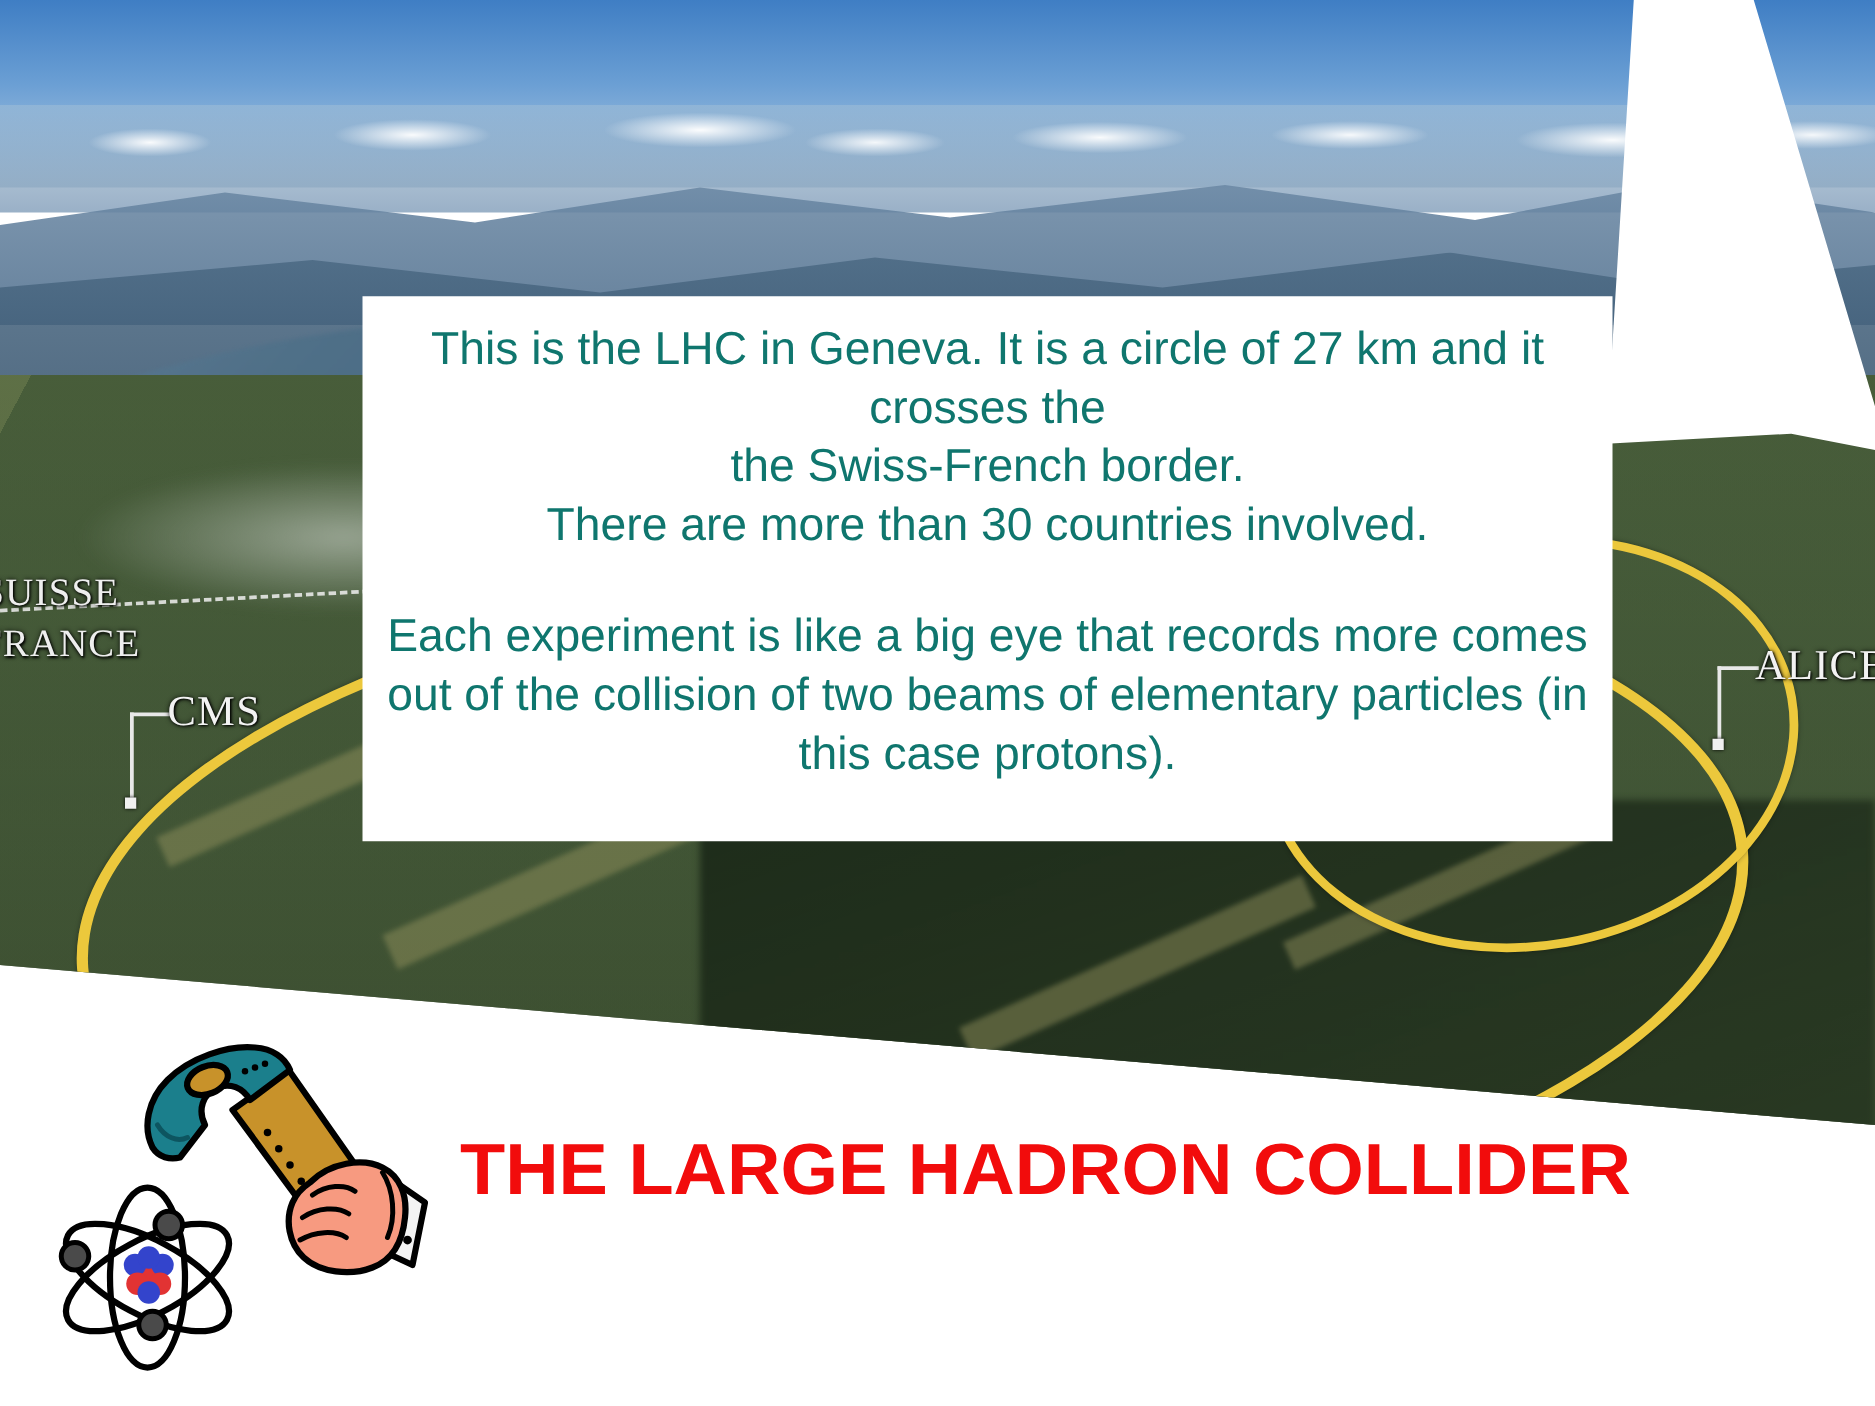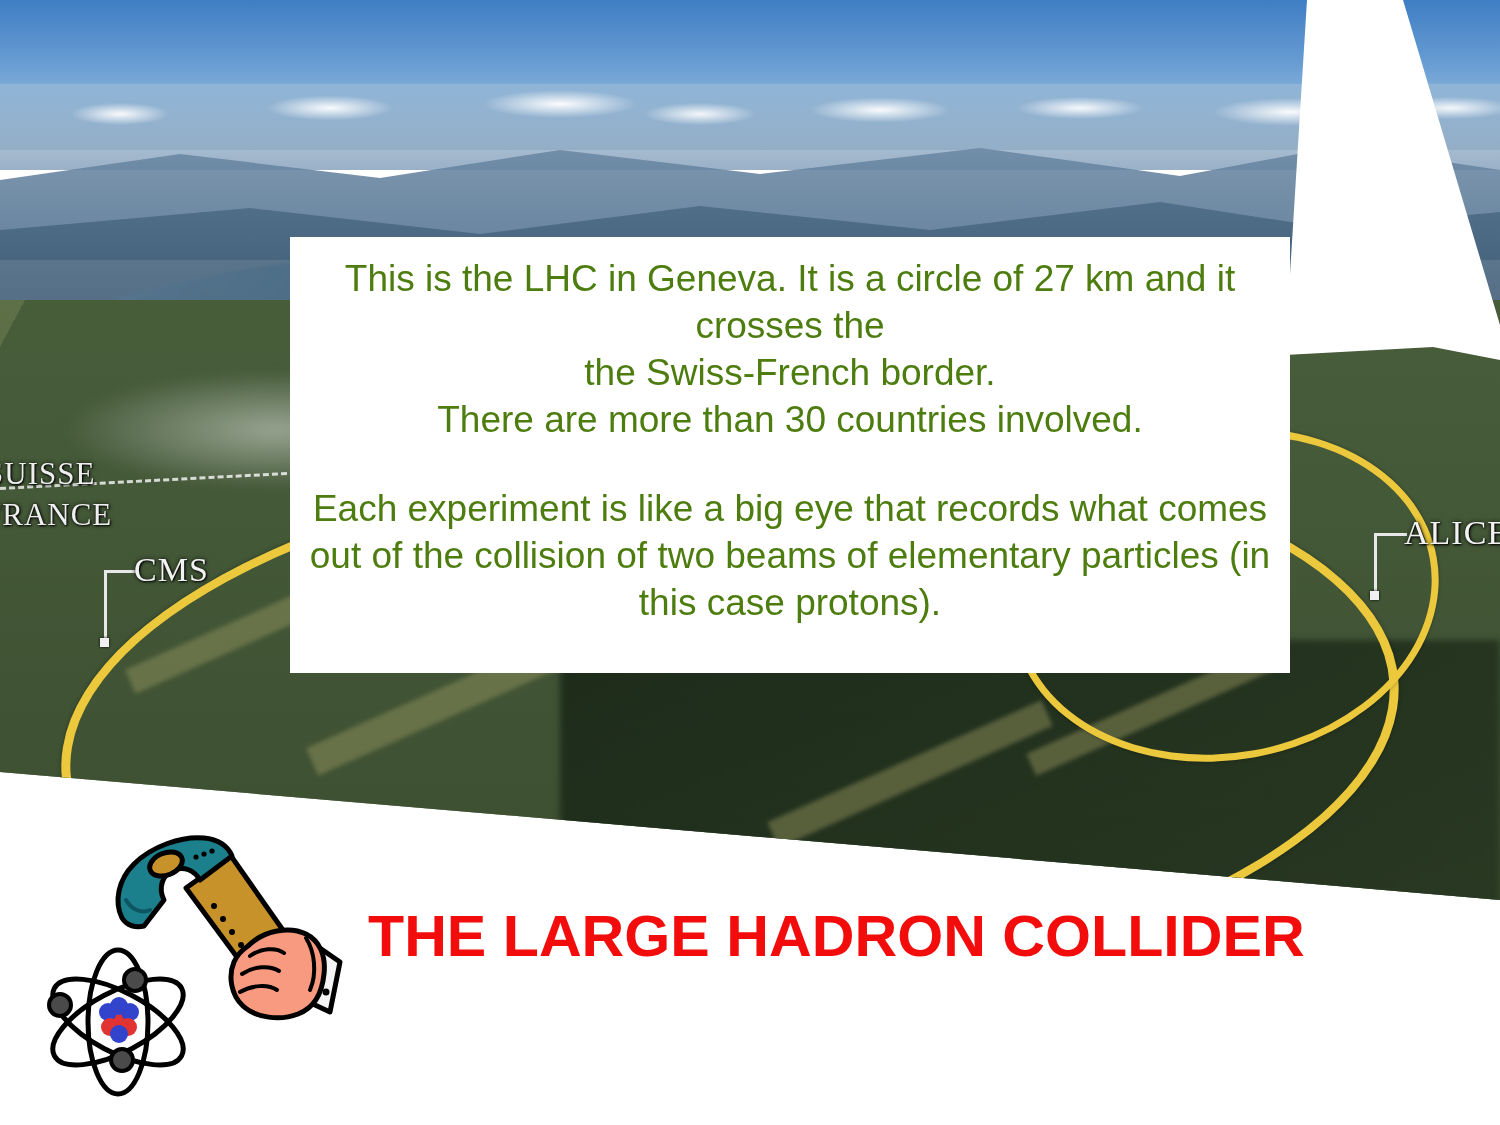--- a/index.html
+++ b/index.html
@@ -227,21 +227,21 @@
   #textbox {
     position: absolute;
     left: 290px; top: 237px;
     width: 1000px; height: 436px;
     background: #ffffff;
     box-sizing: border-box;
     padding: 18px 18px 0 18px;
   }
   #textbox p {
     margin: 0;
-    color: #4d7c0f;
+    color: #0f766e;
     font-family: "Liberation Sans", sans-serif;
     font-size: 37px;
     line-height: 47px;
     text-align: center;
     white-space: pre-line;
   }
   #textbox .gap { height: 42px; }
 
   
   #title {
@@ -302,21 +302,21 @@
   </div>
 
   <div id="wedge"></div>
 
 
   <div id="textbox">
     <p>This is the LHC in Geneva. It is a circle of 27 km and it crosses the
 the Swiss-French border.
 There are more than 30 countries involved.</p>
     <div class="gap"></div>
-    <p>Each experiment is like a big eye that records what comes out of the collision of two beams of elementary particles (in this case protons).</p>
+    <p>Each experiment is like a big eye that records more comes out of the collision of two beams of elementary particles (in this case protons).</p>
   </div>
 
   <div id="title">THE LARGE HADRON COLLIDER</div>
 
   <div id="clipart">
     <svg width="350" height="300" viewBox="0 0 350 300">
       <g stroke="#000" stroke-width="5" stroke-linejoin="round" stroke-linecap="round">
 
         <g>
           <path d="M168 66 L213 34 L300 158 L258 188 Z" fill="#c8922a"></path>

